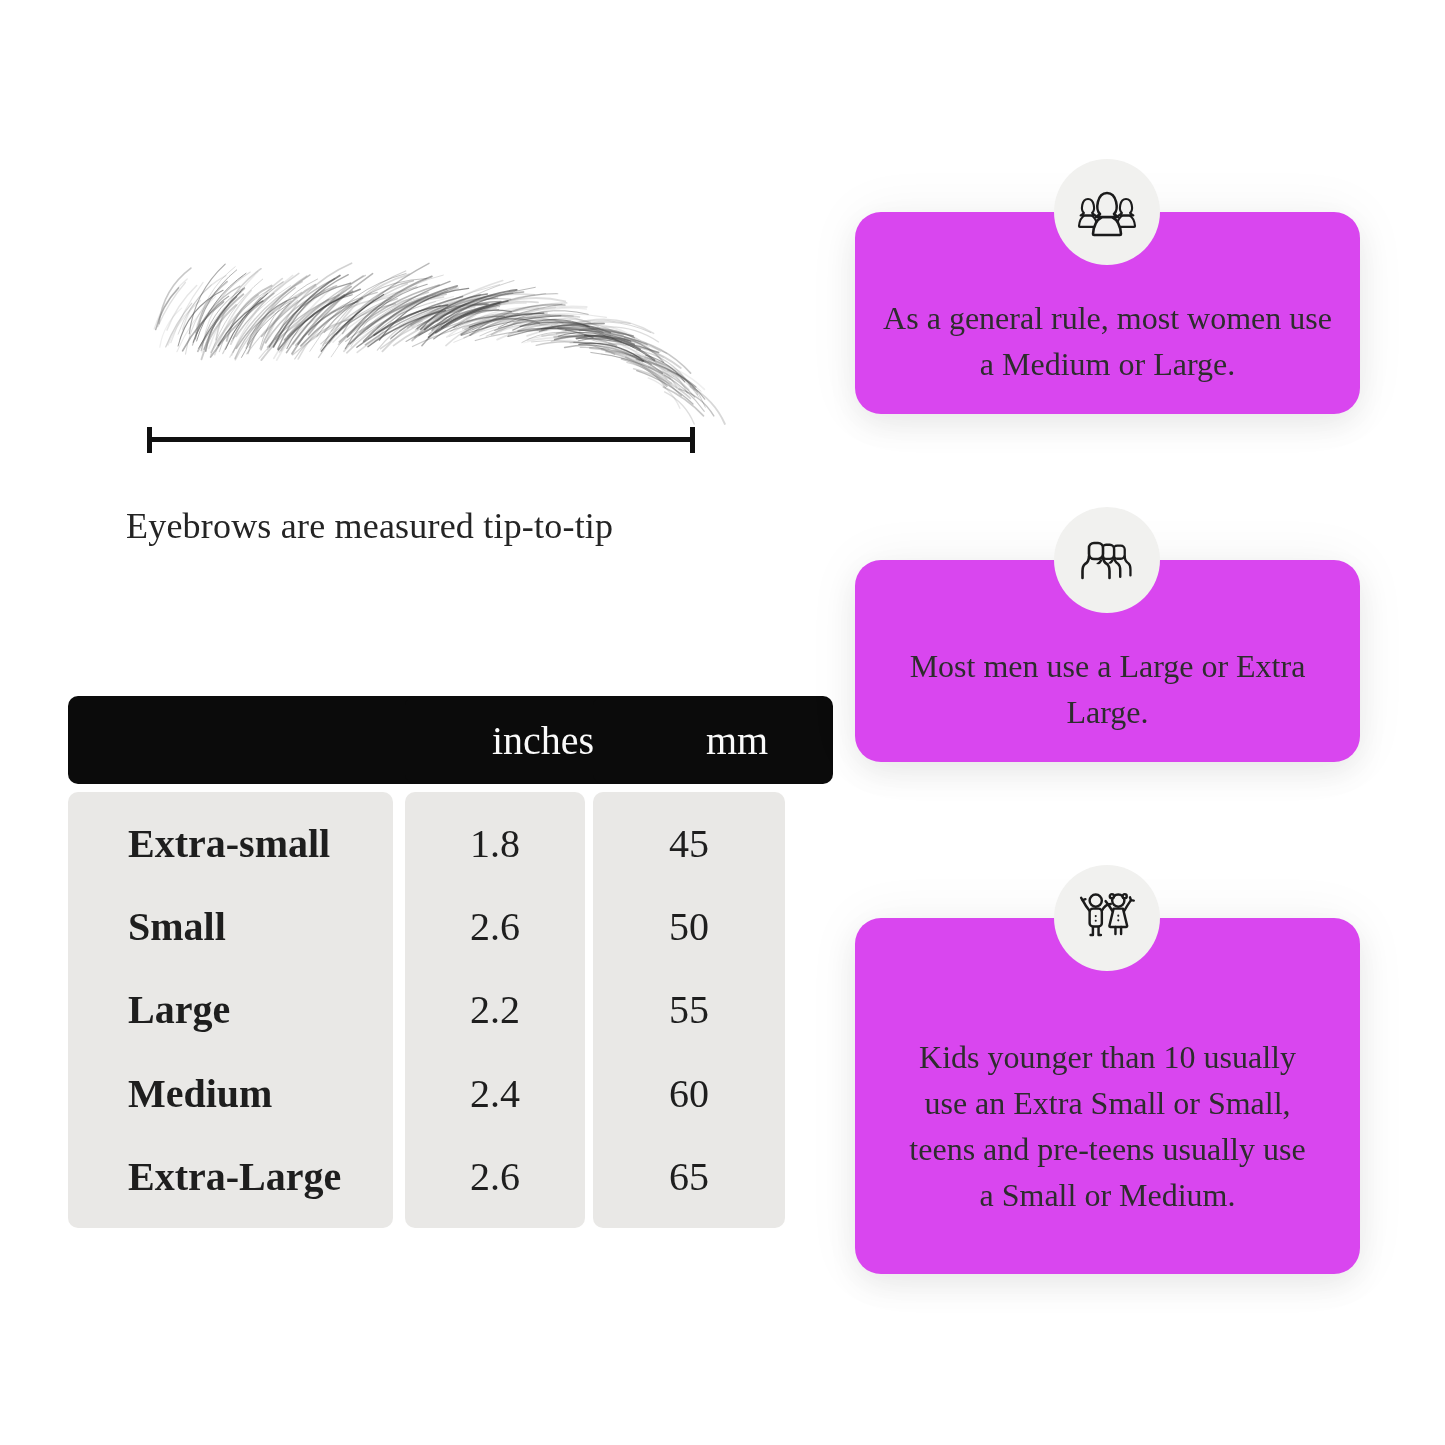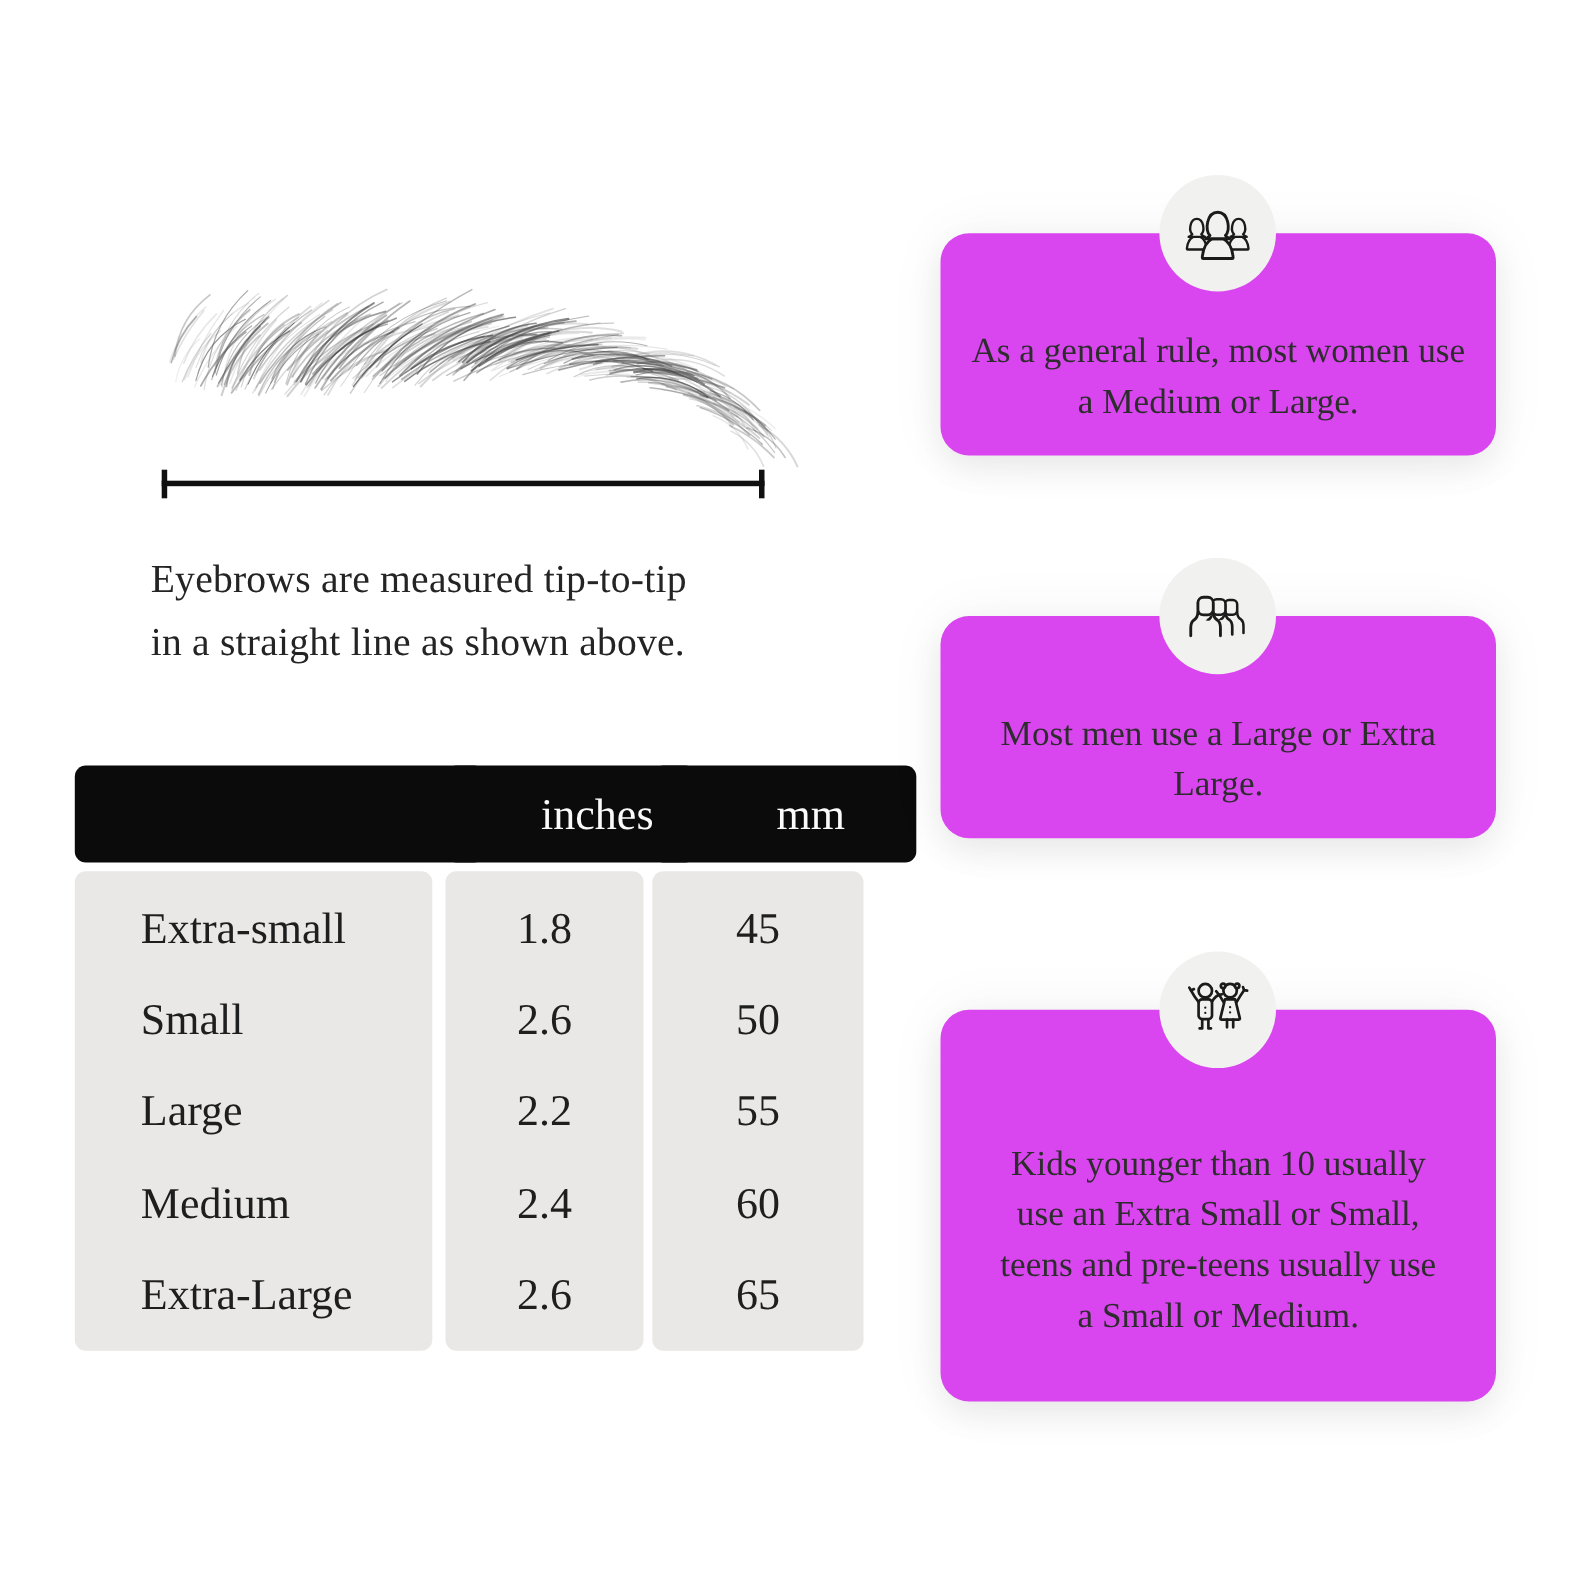--- a/index.html
+++ b/index.html
@@ -11,33 +11,33 @@
 
   
   #eyebrow-svg{position:absolute;left:110px;top:232px;width:600px;height:178px;overflow:visible;}
 
   .mline{position:absolute;left:147px;top:427px;width:548px;height:26px;}
   .mline .bar{position:absolute;left:0;right:0;top:10px;height:5px;background:#101010;}
   .mline .cap{position:absolute;top:0;width:5px;height:26px;background:#101010;}
   .mline .cap.left{left:0;}
   .mline .cap.right{right:0;}
 
-  .caption{position:absolute;left:137px;top:498px;width:660px;
+  .caption{position:absolute;left:126px;top:498px;width:660px;
     font-size:36px;line-height:57px;color:#242424;letter-spacing:.2px;}
 
   
   .t-head{position:absolute;top:696px;height:88px;background:#0b0b0b;border-radius:10px;
     color:#fafafa;display:flex;align-items:center;justify-content:center;font-size:40px;padding-left:48px;}
   .t-body{position:absolute;top:792px;height:436px;background:#e9e8e6;border-radius:10px;
     display:flex;flex-direction:column;justify-content:space-around;
     padding:10px 0;box-sizing:border-box;}
   .t-cell{height:82px;display:flex;align-items:center;font-size:40px;color:#1e1e1e;}
   .t-cell.lbl{justify-content:flex-start;padding-left:60px;}
   .t-cell.num{justify-content:center;}
-  .c1{left:68px;width:325px;}
+  .c1{left:68px;width:325px;font-weight:bold;}
   .c2{left:405px;width:180px;}
   .c3{left:593px;width:192px;}
 
   
   .card{position:absolute;left:855px;width:505px;background:#d946ef;border-radius:26px;
     box-shadow:0 12px 30px rgba(0,0,0,.065),0 0 55px rgba(0,0,0,.05);
     display:flex;align-items:center;justify-content:center;text-align:center;
     box-sizing:border-box;z-index:1;}
   #card1{top:212px;height:202px;padding-top:55px;}
   #card2{top:560px;height:202px;padding-top:55px;}
@@ -356,21 +356,20 @@
     </svg>
 
   <div class="mline">
     <div class="cap left"></div>
     <div class="bar"></div>
     <div class="cap right"></div>
   </div>
 
   <div class="caption">
     <div>Eyebrows are measured tip-to-tip</div>
-    <div>in a straight line as shown above.</div>
   </div>
 
   <div class="t-head c1"></div>
   <div class="t-head c2">inches</div>
   <div class="t-head c3">mm</div>
 
   <div class="t-body c1">
     <div class="t-cell lbl">Extra-small</div>
     <div class="t-cell lbl">Small</div>
     <div class="t-cell lbl">Large</div>

